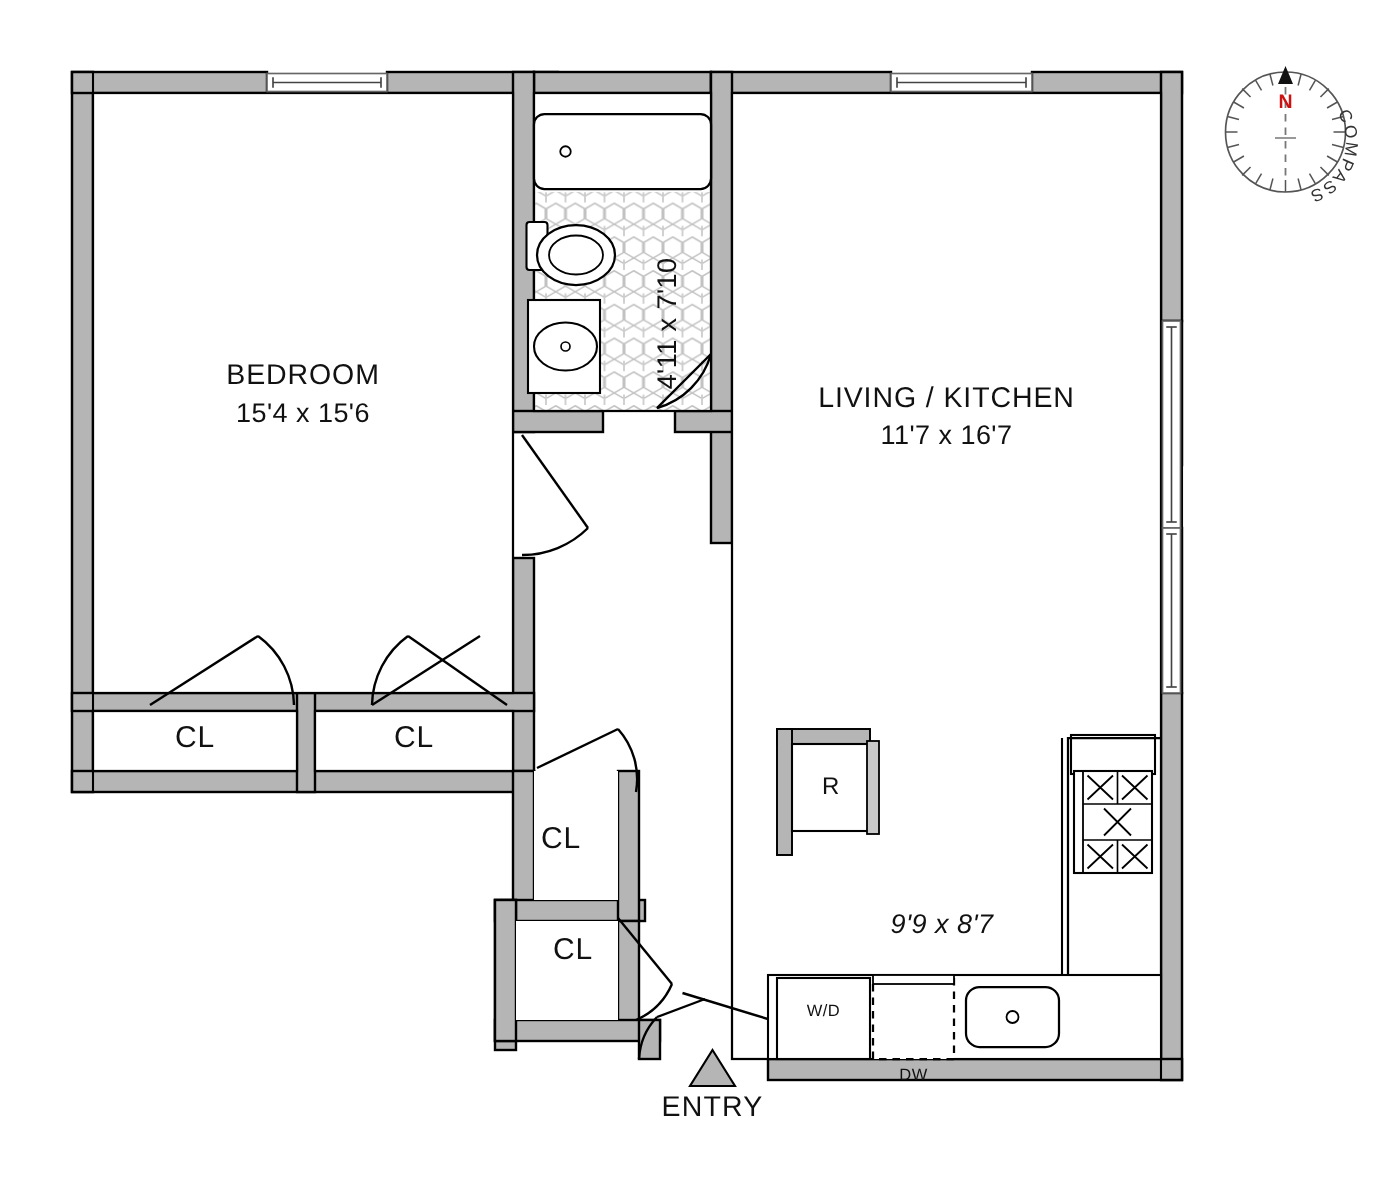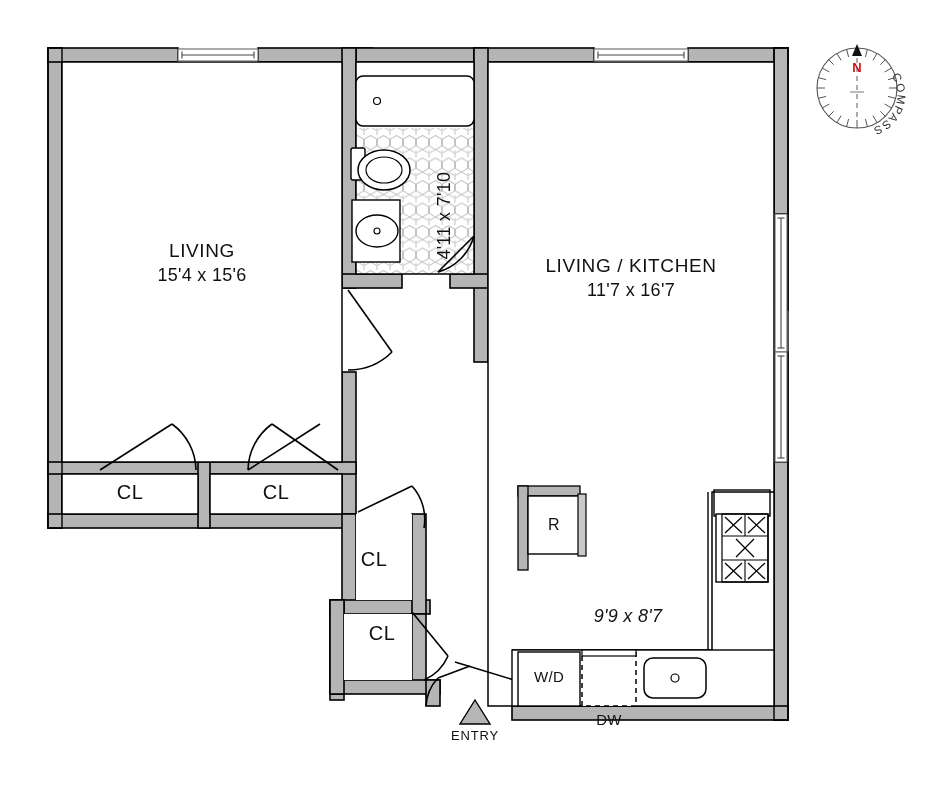--- a/index.html
+++ b/index.html
@@ -14,22 +14,22 @@
     position:absolute;
     font-family:"Liberation Sans", sans-serif;
     color:#111;
     white-space:nowrap;
     line-height:1.18;
     text-align:center;
   }
   .room-name{font-size:19px;letter-spacing:.6px;}
   .room-dim{font-size:18px;letter-spacing:.3px;}
   .cl-lbl{font-size:20px;letter-spacing:.5px;}
-  .appl-lbl{font-size:15px;letter-spacing:.3px;}
-  .entry-lbl{font-size:13px;letter-spacing:.8px;}
+  .appl-lbl{font-size:11px;letter-spacing:.3px;}
+  .entry-lbl{font-size:19px;letter-spacing:.8px;}
   .vert{transform-origin:50% 50%;transform:rotate(-90deg);}
   .compass-n{font-size:13px;font-weight:bold;}
 </style>
 </head>
 <body>
 
 <div id="plan">
 
   <svg width="933" height="800" viewBox="0 0 933 800">
     <defs>
@@ -284,21 +284,21 @@
 
       <polygon points="857,44 852,56 862,56" fill="#111"></polygon>
 
       <path id="compassArc" d="M 889 72 A 34 34 0 0 1 836 117" fill="none" stroke="none"></path>
       <text font-family="Liberation Sans, sans-serif" font-size="11.5" fill="#333" letter-spacing="1.2">
         <textPath href="#compassArc" startOffset="4%">COMPASS</textPath>
       </text>
     </g>
   </svg>
 
-  <div class="lbl room-name" style="left:102px;top:240px;width:200px;">LIVING</div>
+  <div class="lbl room-name" style="left:102px;top:240px;width:200px;">BEDROOM</div>
   <div class="lbl room-dim" style="left:102px;top:265px;width:200px;">15'4 x 15'6</div>
 
   <div class="lbl room-name" style="left:528px;top:255px;width:206px;">LIVING / KITCHEN</div>
   <div class="lbl room-dim" style="left:528px;top:280px;width:206px;">11'7 x 16'7</div>
 
   <div class="lbl room-dim" style="left:540px;top:606px;width:176px;font-style:italic;">9'9 x 8'7</div>
 
   <div class="lbl room-dim vert" style="left:375px;top:205px;width:140px;">4'11 x 7'10</div>
 
   <div class="lbl cl-lbl" style="left:90px;top:481px;width:80px;">CL</div>

